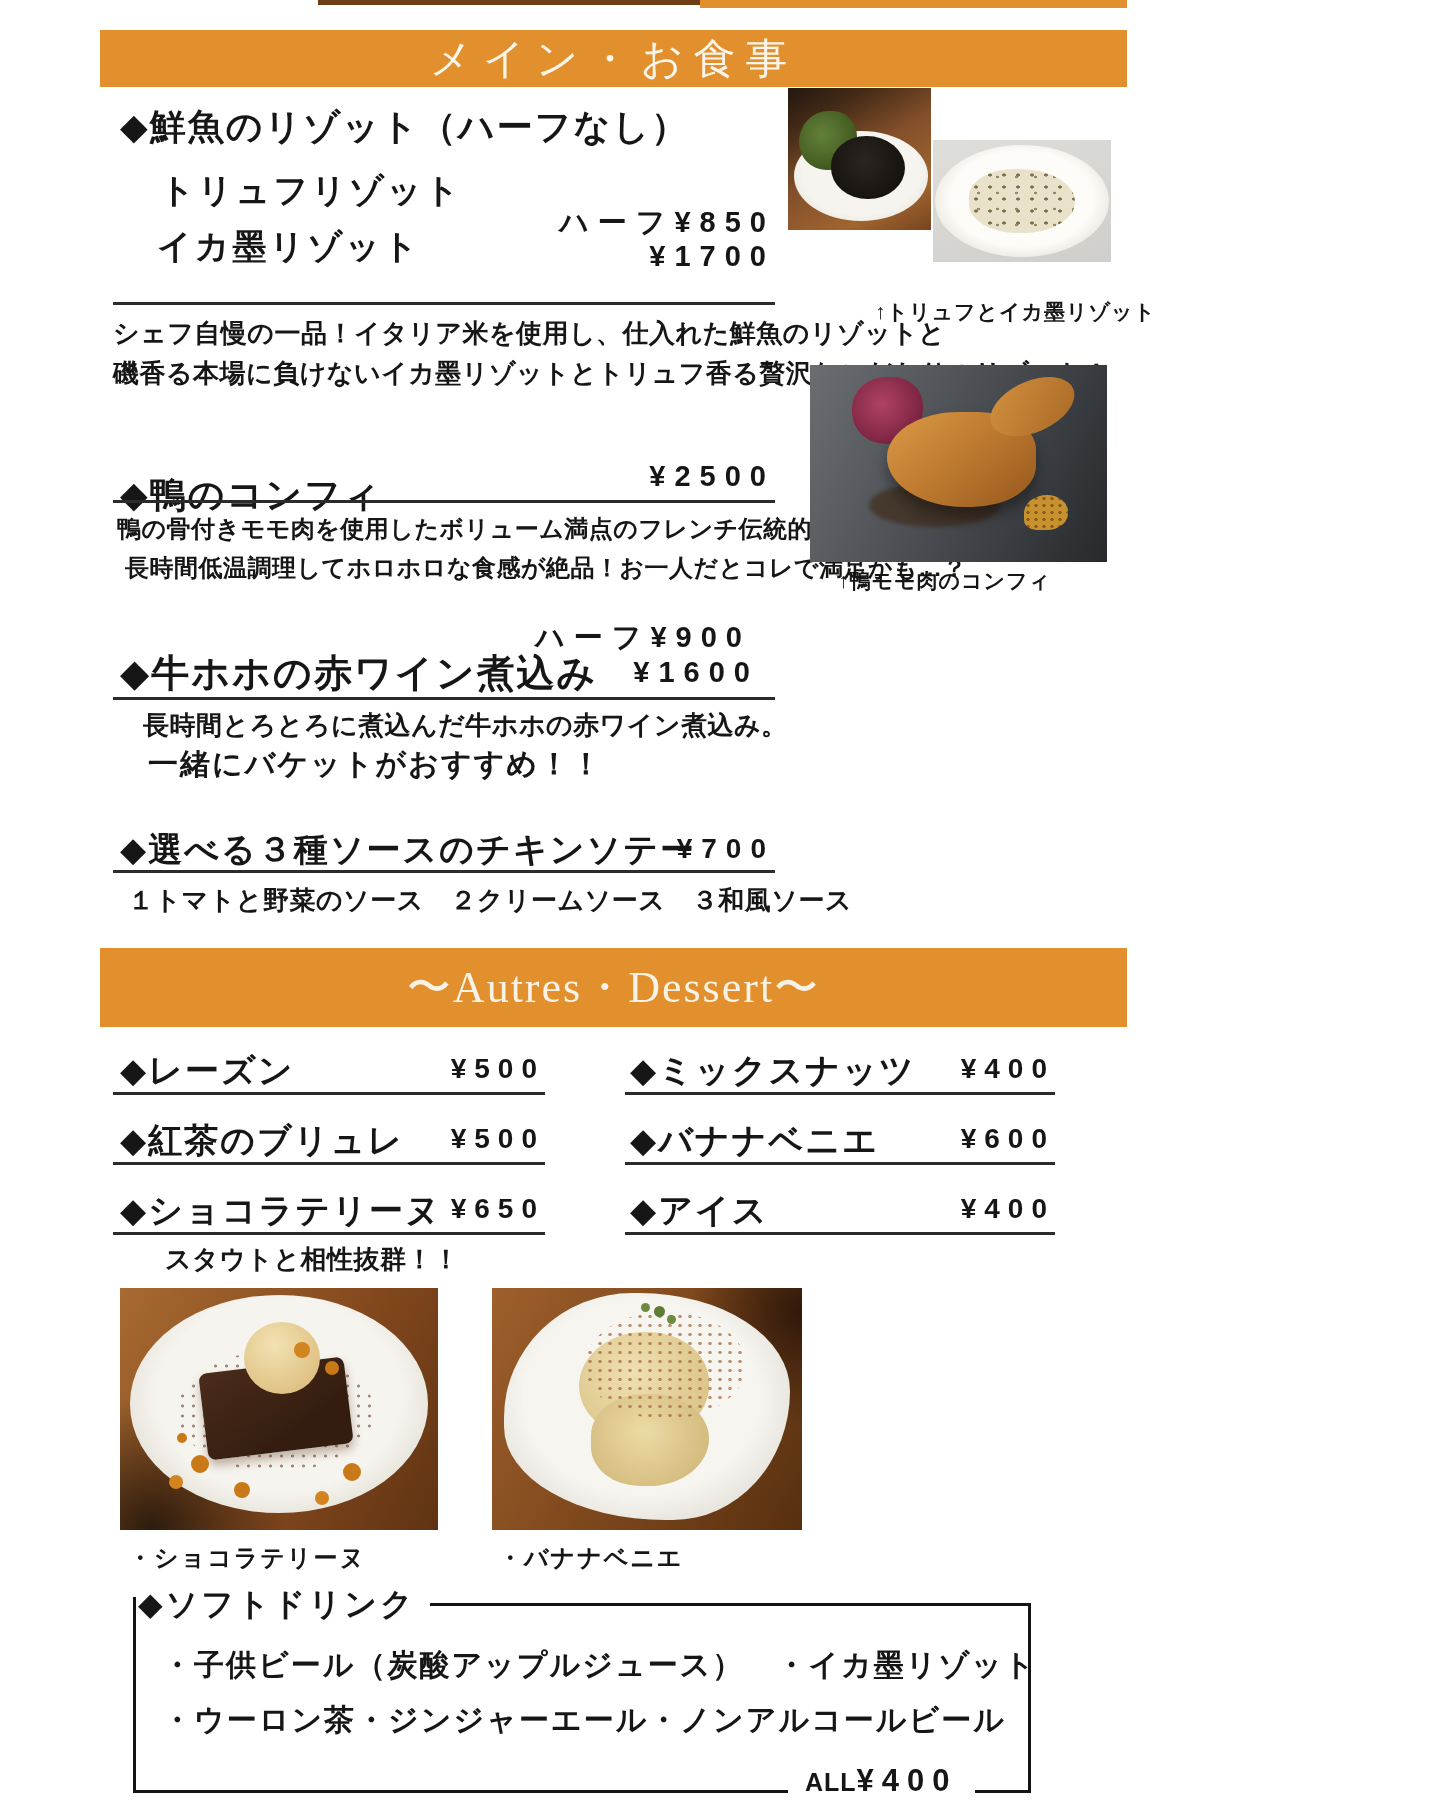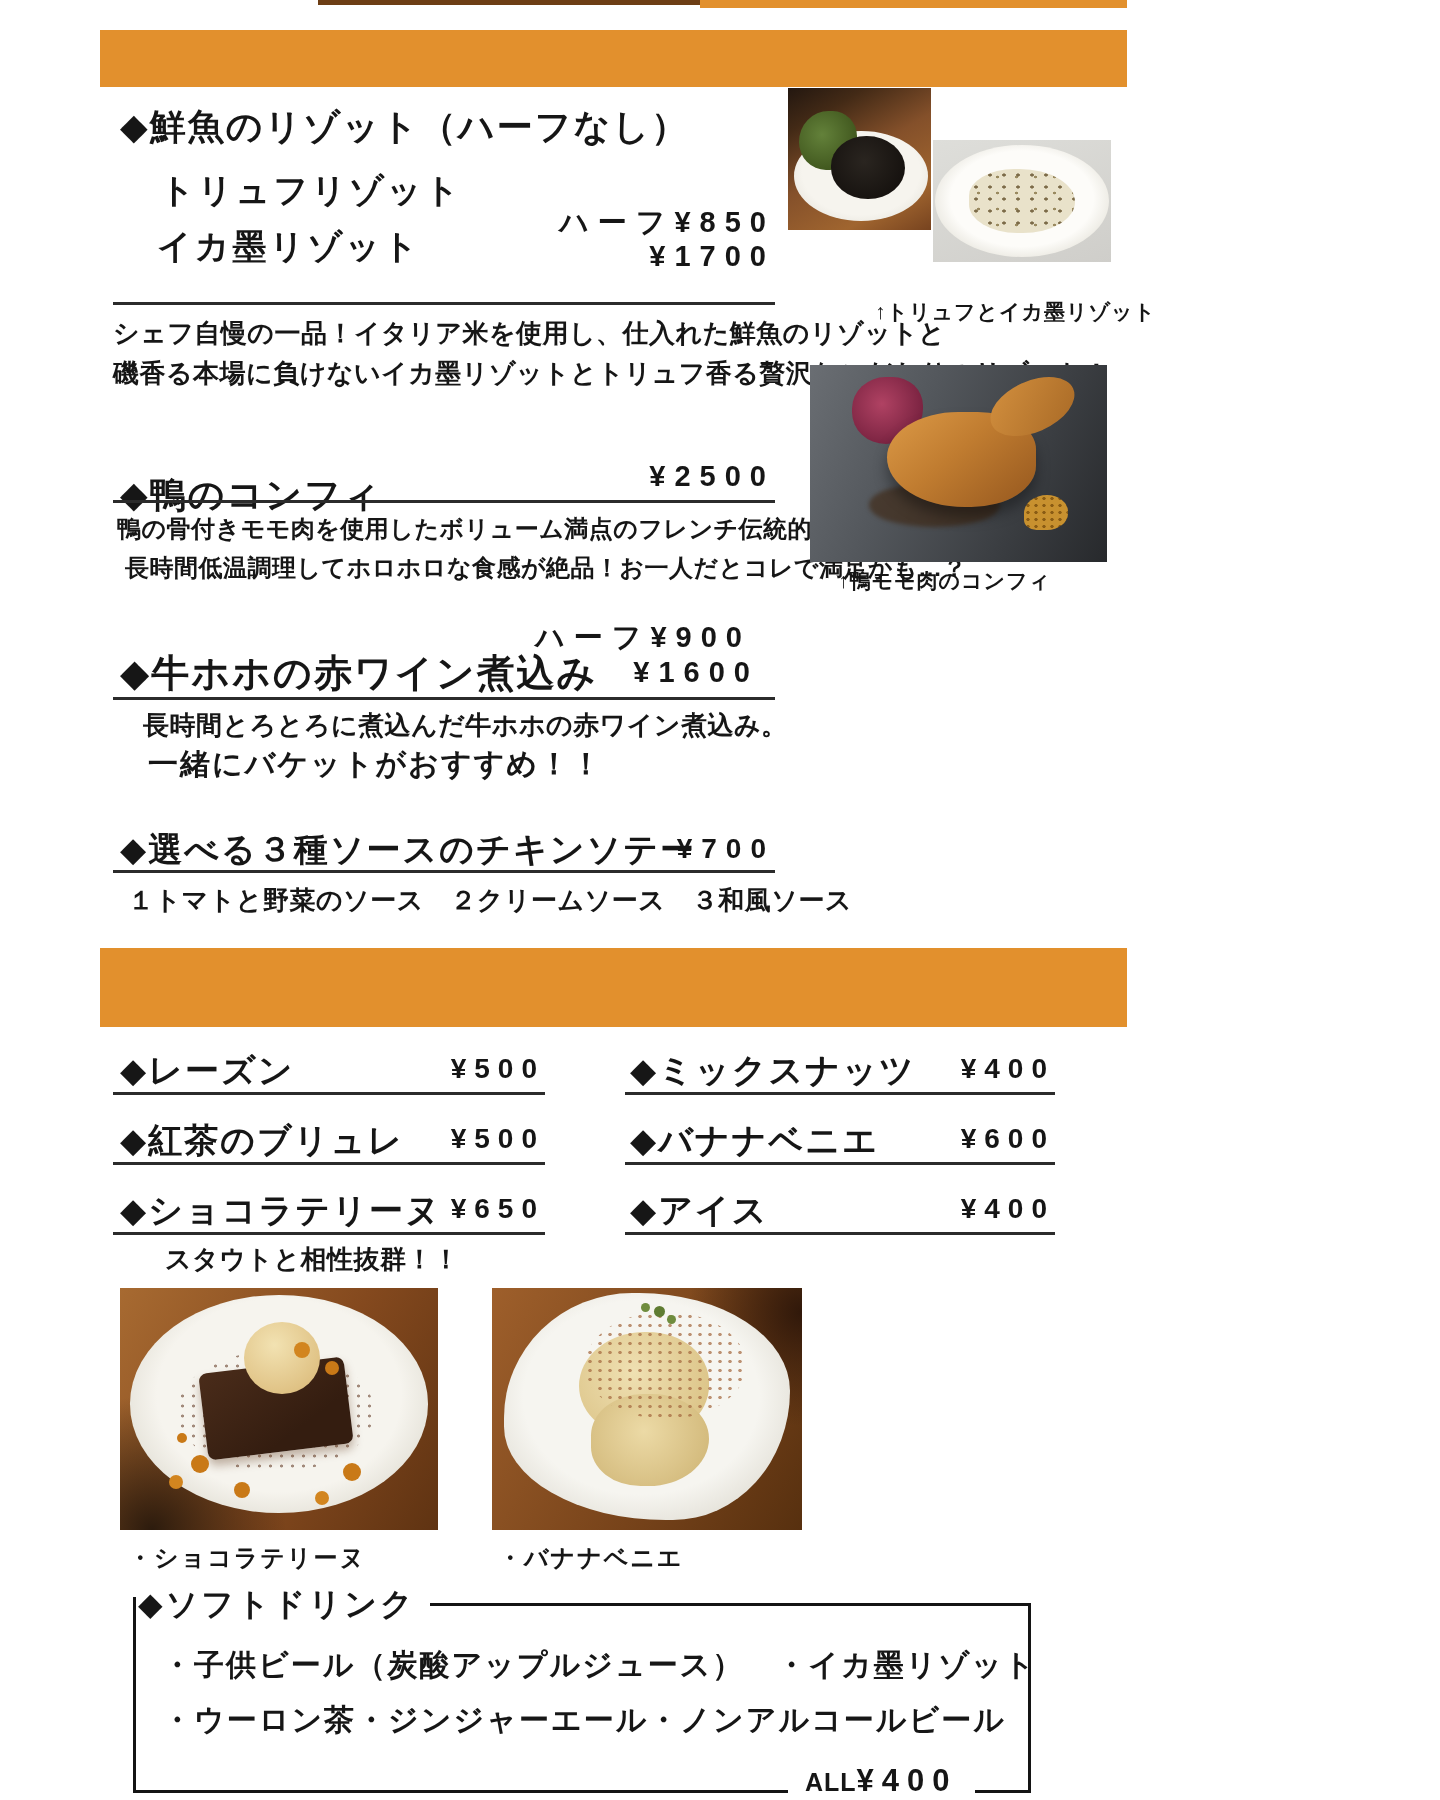--- a/index.html
+++ b/index.html
@@ -74,20 +74,21 @@
   .sd-price .lbl{font-size:25px;letter-spacing:1px;}
   .sd-price .val{font-size:31px;letter-spacing:8px;}
 </style>
 </head>
 <body>
 
 <div class="abs" style="left:318px;top:0;width:384px;height:5px;background:#6d3e15;"></div>
 <div class="abs" style="left:700px;top:0;width:427px;height:8px;background:#E2902D;"></div>
 
 <div class="abs bar bar1" style="left:100px;top:30px;width:1027px;height:57px;">
+  <span class="jp">メイン・お食事</span>
 </div>
 
 <div class="abs title" style="left:120px;top:103px;">◆鮮魚のリゾット（ハーフなし）</div>
 <div class="abs sub" style="left:160px;top:168px;">トリュフリゾット</div>
 <div class="abs sub" style="left:157px;top:224px;">イカ墨リゾット</div>
 <div class="abs price" style="left:520px;top:203px;width:255px;">ハーフ¥850</div>
 <div class="abs price" style="left:520px;top:240px;width:255px;">¥1700</div>
 <div class="abs rule" style="left:113px;top:302px;width:662px;"></div>
 <div class="abs desc" style="left:113px;top:316px;">シェフ自慢の一品！イタリア米を使用し、仕入れた鮮魚のリゾットと</div>
 <div class="abs desc" style="left:113px;top:356px;">磯香る本場に負けないイカ墨リゾットとトリュフ香る贅沢なこだわりのリゾット！</div>
@@ -124,20 +125,21 @@
 <div class="abs rule" style="left:113px;top:697px;width:662px;"></div>
 <div class="abs desc" style="left:143px;top:708px;">長時間とろとろに煮込んだ牛ホホの赤ワイン煮込み。</div>
 <div class="abs desc-bold" style="left:148px;top:744px;">一緒にバケットがおすすめ！！</div>
 
 <div class="abs title" style="left:120px;top:827px;font-size:34px;">◆選べる３種ソースのチキンソテー</div>
 <div class="abs price" style="left:640px;top:833px;width:135px;font-size:28px;">¥700</div>
 <div class="abs rule" style="left:113px;top:870px;width:662px;"></div>
 <div class="abs desc" style="left:128px;top:883px;font-weight:700;">１トマトと野菜のソース　２クリームソース　３和風ソース</div>
 
 <div class="abs bar bar2" style="left:100px;top:948px;width:1027px;height:79px;">
+  <span class="en">〜Autres・Dessert〜</span>
 </div>
 
 <div class="abs d-name" style="left:120px;top:1048px;">◆レーズン</div>
 <div class="abs d-price" style="left:345px;top:1053px;width:200px;">¥500</div>
 <div class="abs rule" style="left:113px;top:1092px;width:432px;"></div>
 
 <div class="abs d-name" style="left:120px;top:1118px;">◆紅茶のブリュレ</div>
 <div class="abs d-price" style="left:345px;top:1123px;width:200px;">¥500</div>
 <div class="abs rule" style="left:113px;top:1162px;width:432px;"></div>
 

